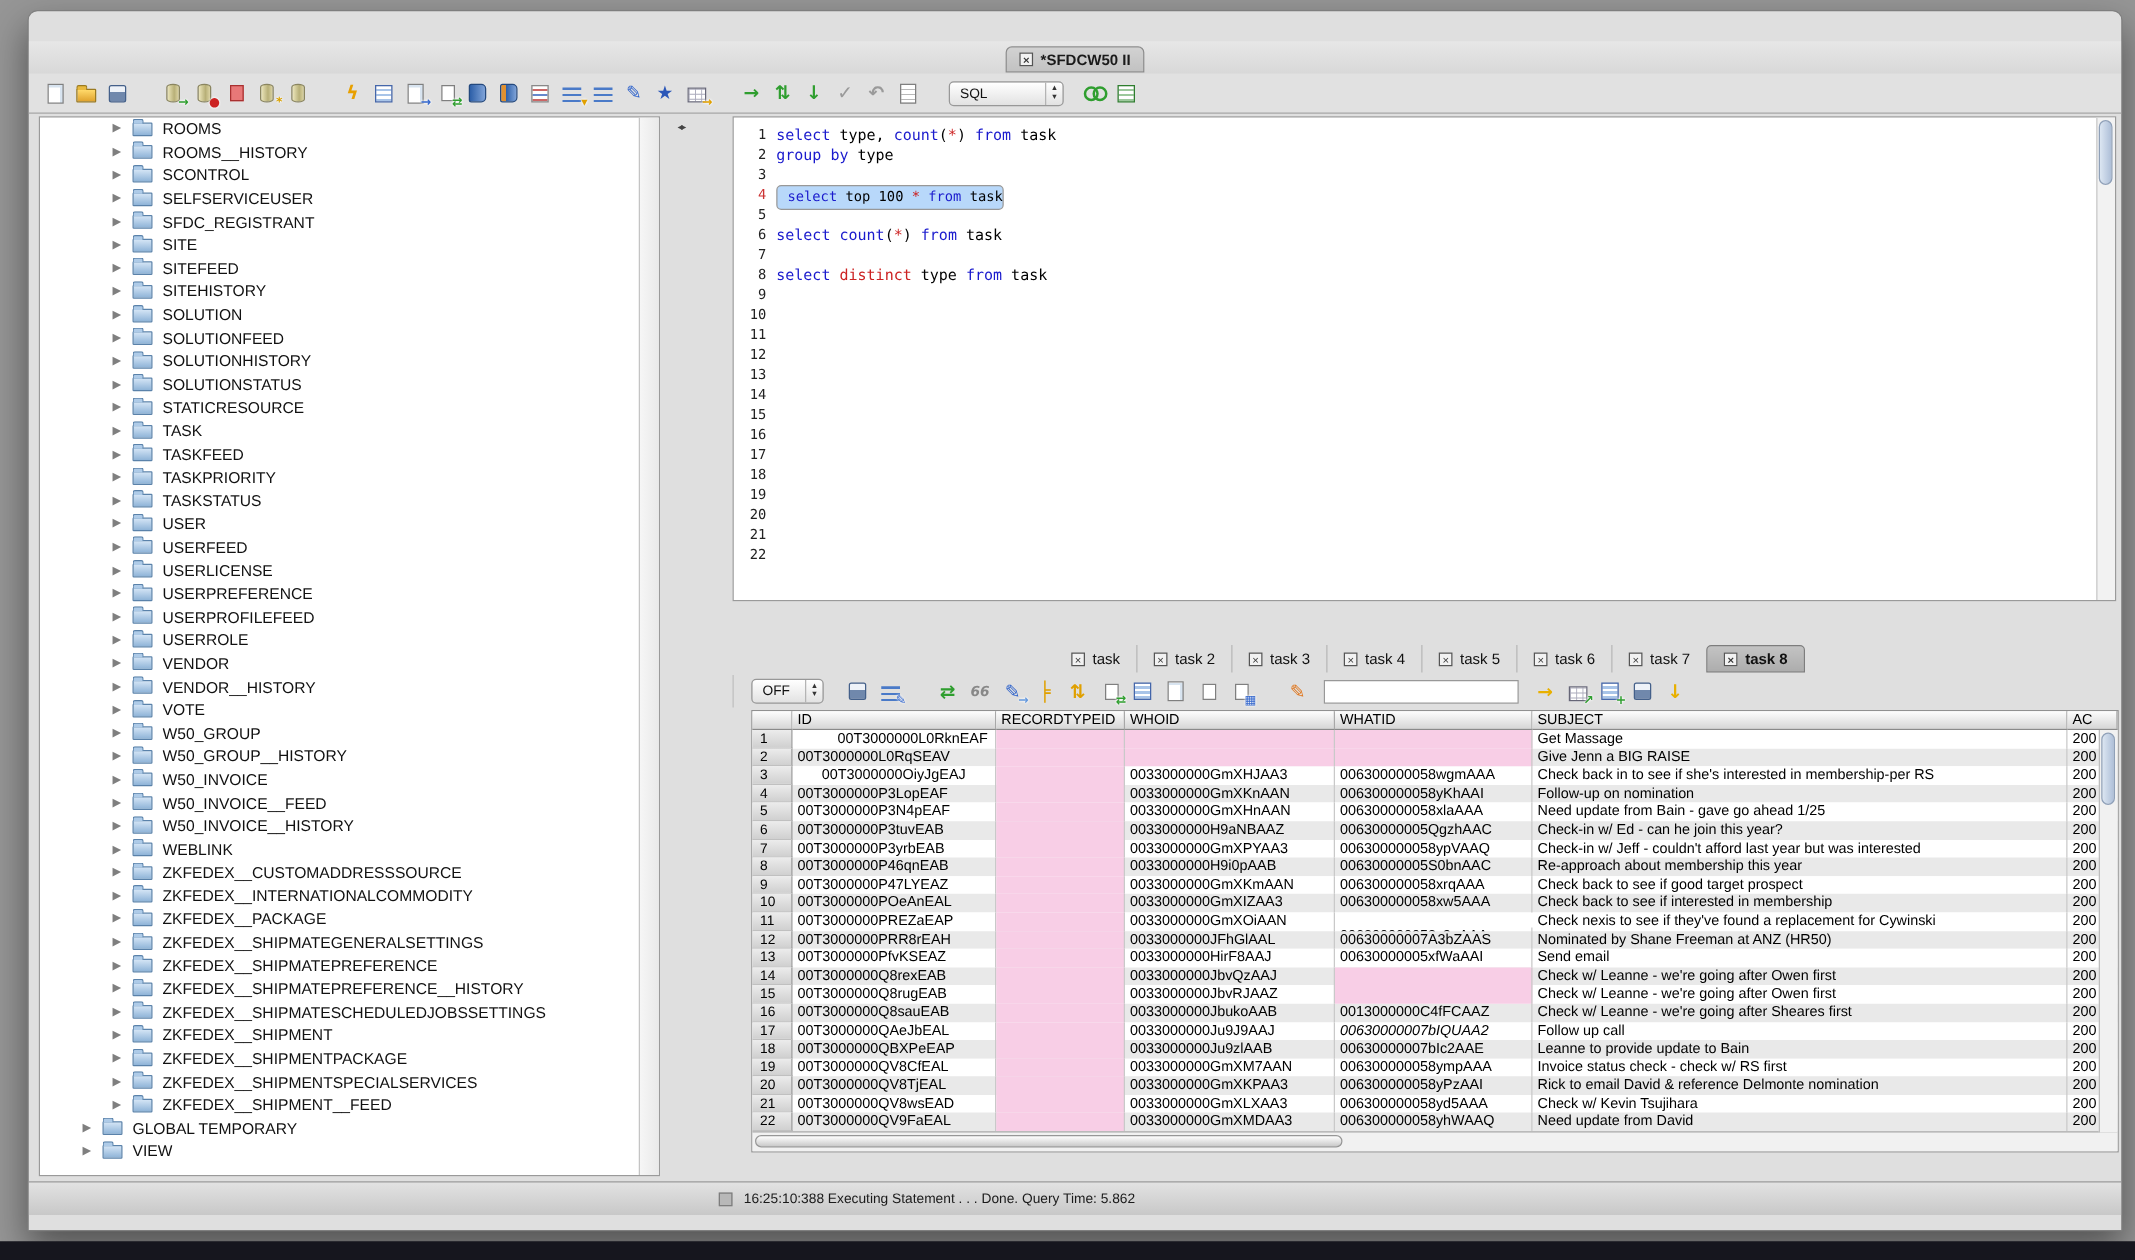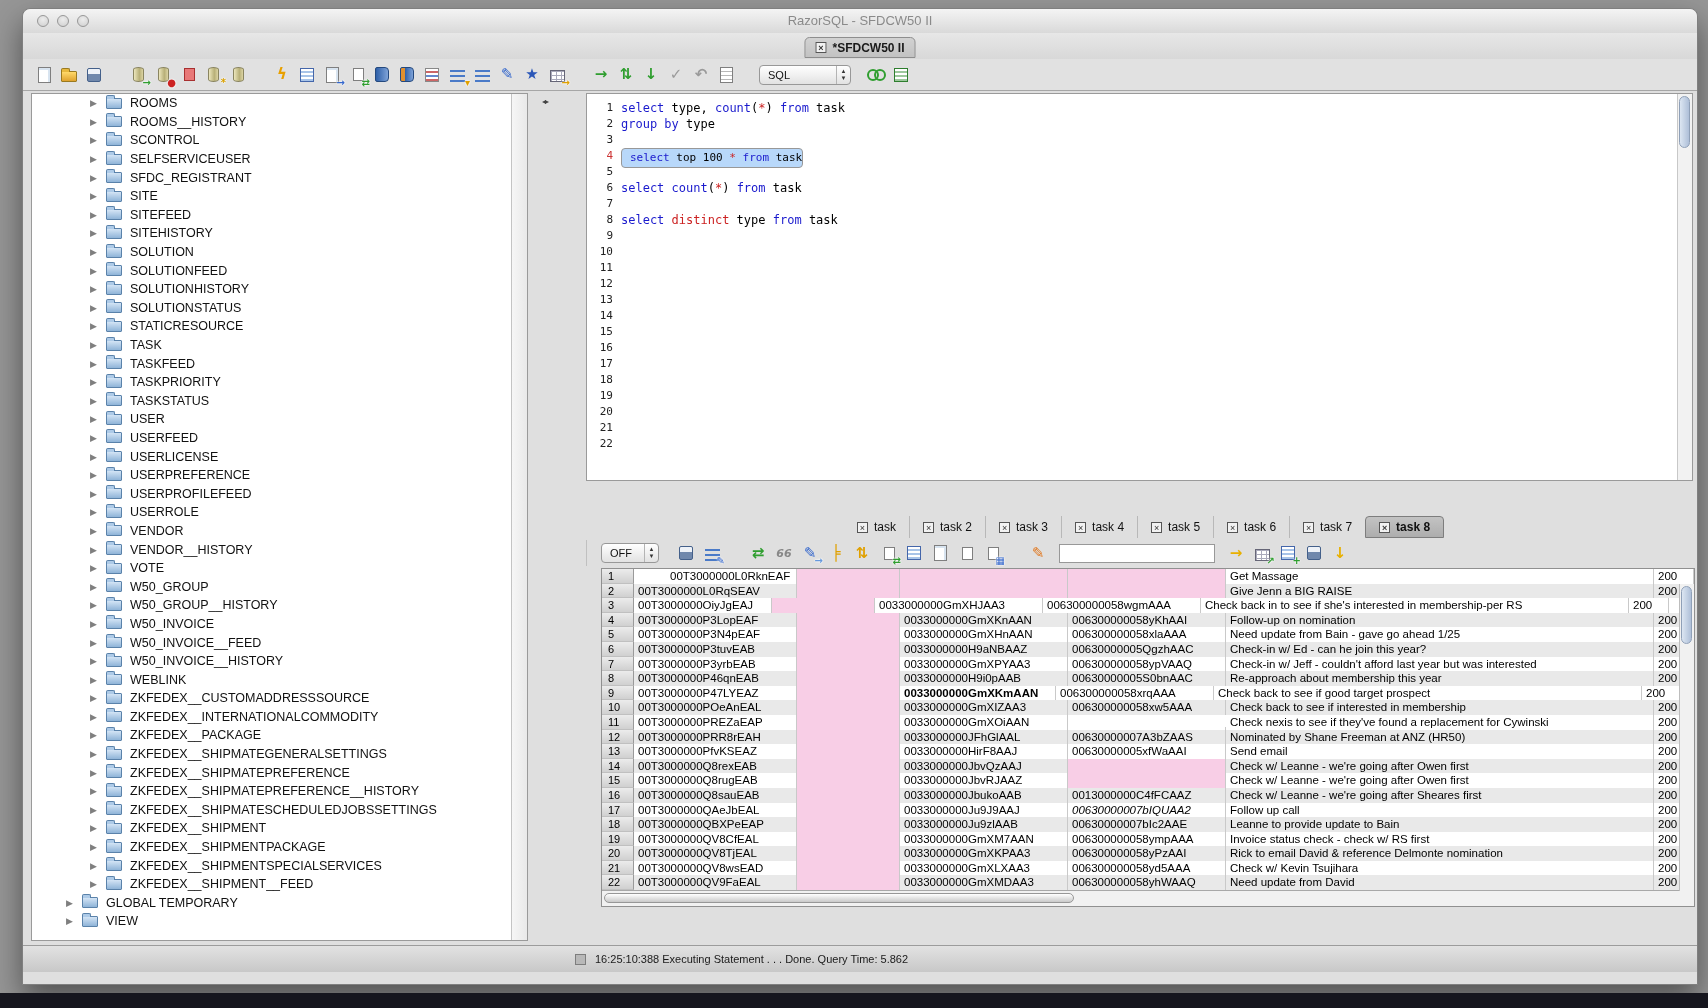--- a/index.html
+++ b/index.html
@@ -140,26 +140,20 @@
   
   .statusbar{position:absolute;left:0;right:0;top:936px;height:26px;background:linear-gradient(#e2e2e2,#c8c8c8);
              border-top:1px solid #9c9c9c;display:flex;align-items:center;font-size:11px;color:#1a1a1a;}
   .sb-ic{width:9px;height:9px;background:#b8b8b8;border:1px solid #7d7d7d;margin-left:552px;margin-right:9px;flex:none;}
 </style>
 </head>
 <body>
 
 <div class="window">
 
-  <div class="titlebar">
-    <span class="traffic t1"></span>
-    <span class="traffic t2"></span>
-    <span class="traffic t3"></span>
-    <div class="title">RazorSQL - SFDCW50 II</div>
-  </div>
 
   <div class="tabstrip">
     <div class="doc-tab">
       <span class="cbox">×</span>
       <span>*SFDCW50 II</span>
     </div>
   </div>
 
   <div class="toolbar">
     <span id="tb-icons" style="display:flex;align-items:center;gap:3px;">
@@ -642,20 +636,29 @@
         <span class="ic">
           <i class="sh sh-disk"></i>
         </span>
         <span class="ic">
           <b class="g" style="color: rgb(232, 176, 0);">↓</b>
         </span>
       </span>
   </div>
 
   <div class="rtable">
+    <div class="thead" id="t-head">
+        <div class="th" style="width: 32px;"></div>
+        <div class="th" style="width: 163px;">ID</div>
+        <div class="th" style="width: 103px;">RECORDTYPEID</div>
+        <div class="th" style="width: 168px;">WHOID</div>
+        <div class="th" style="width: 158px;">WHATID</div>
+        <div class="th" style="width: 428px;">SUBJECT</div>
+        <div class="th" style="width: 40px;">AC</div>
+      </div>
     <div id="t-body">
         <div class="tr odd">
           <div class="td rn" style="width: 32px;">1</div>
           <div class="td" style="width: 163px; padding-left: 36px;">00T3000000L0RknEAF</div>
           <div class="td nul" style="width: 103px;"></div>
           <div class="td nul" style="width: 168px;"></div>
           <div class="td nul" style="width: 158px;"></div>
           <div class="td" style="width: 428px;">Get Massage</div>
           <div class="td" style="width: 40px;">200</div>
         </div>
@@ -663,21 +666,21 @@
           <div class="td rn" style="width: 32px;">2</div>
           <div class="td" style="width: 163px;">00T3000000L0RqSEAV</div>
           <div class="td nul" style="width: 103px;"></div>
           <div class="td nul" style="width: 168px;"></div>
           <div class="td nul" style="width: 158px;"></div>
           <div class="td" style="width: 428px;">Give Jenn a BIG RAISE</div>
           <div class="td" style="width: 40px;">200</div>
         </div>
         <div class="tr odd">
           <div class="td rn" style="width: 32px;">3</div>
-          <div class="td" style="width: 138px;">00T3000000OiyJgEAJ</div>
+          <div class="td" style="width: 163px; text-align: center;">00T3000000OiyJgEAJ</div>
           <div class="td nul" style="width: 103px;"></div>
           <div class="td" style="width: 168px;">0033000000GmXHJAA3</div>
           <div class="td" style="width: 158px;">006300000058wgmAAA</div>
           <div class="td" style="width: 428px;">Check back in to see if she's interested in membership-per RS</div>
           <div class="td" style="width: 40px;">200</div>
         </div>
         <div class="tr even">
           <div class="td rn" style="width: 32px;">4</div>
           <div class="td" style="width: 163px;">00T3000000P3LopEAF</div>
           <div class="td nul" style="width: 103px;"></div>
@@ -719,21 +722,21 @@
           <div class="td nul" style="width: 103px;"></div>
           <div class="td" style="width: 168px;">0033000000H9i0pAAB</div>
           <div class="td" style="width: 158px;">00630000005S0bnAAC</div>
           <div class="td" style="width: 428px;">Re-approach about membership this year</div>
           <div class="td" style="width: 40px;">200</div>
         </div>
         <div class="tr odd">
           <div class="td rn" style="width: 32px;">9</div>
           <div class="td" style="width: 163px;">00T3000000P47LYEAZ</div>
           <div class="td nul" style="width: 103px;"></div>
-          <div class="td" style="width: 156px; font-weight: bold;">0033000000GmXKmAAN</div>
+          <div class="td" style="width: 168px;">0033000000GmXKmAAN</div>
           <div class="td" style="width: 158px;">006300000058xrqAAA</div>
           <div class="td" style="width: 428px;">Check back to see if good target prospect</div>
           <div class="td" style="width: 40px;">200</div>
         </div>
         <div class="tr even">
           <div class="td rn" style="width: 32px;">10</div>
           <div class="td" style="width: 163px;">00T3000000POeAnEAL</div>
           <div class="td nul" style="width: 103px;"></div>
           <div class="td" style="width: 168px;">0033000000GmXIZAA3</div>
           <div class="td" style="width: 158px;">006300000058xw5AAA</div>

